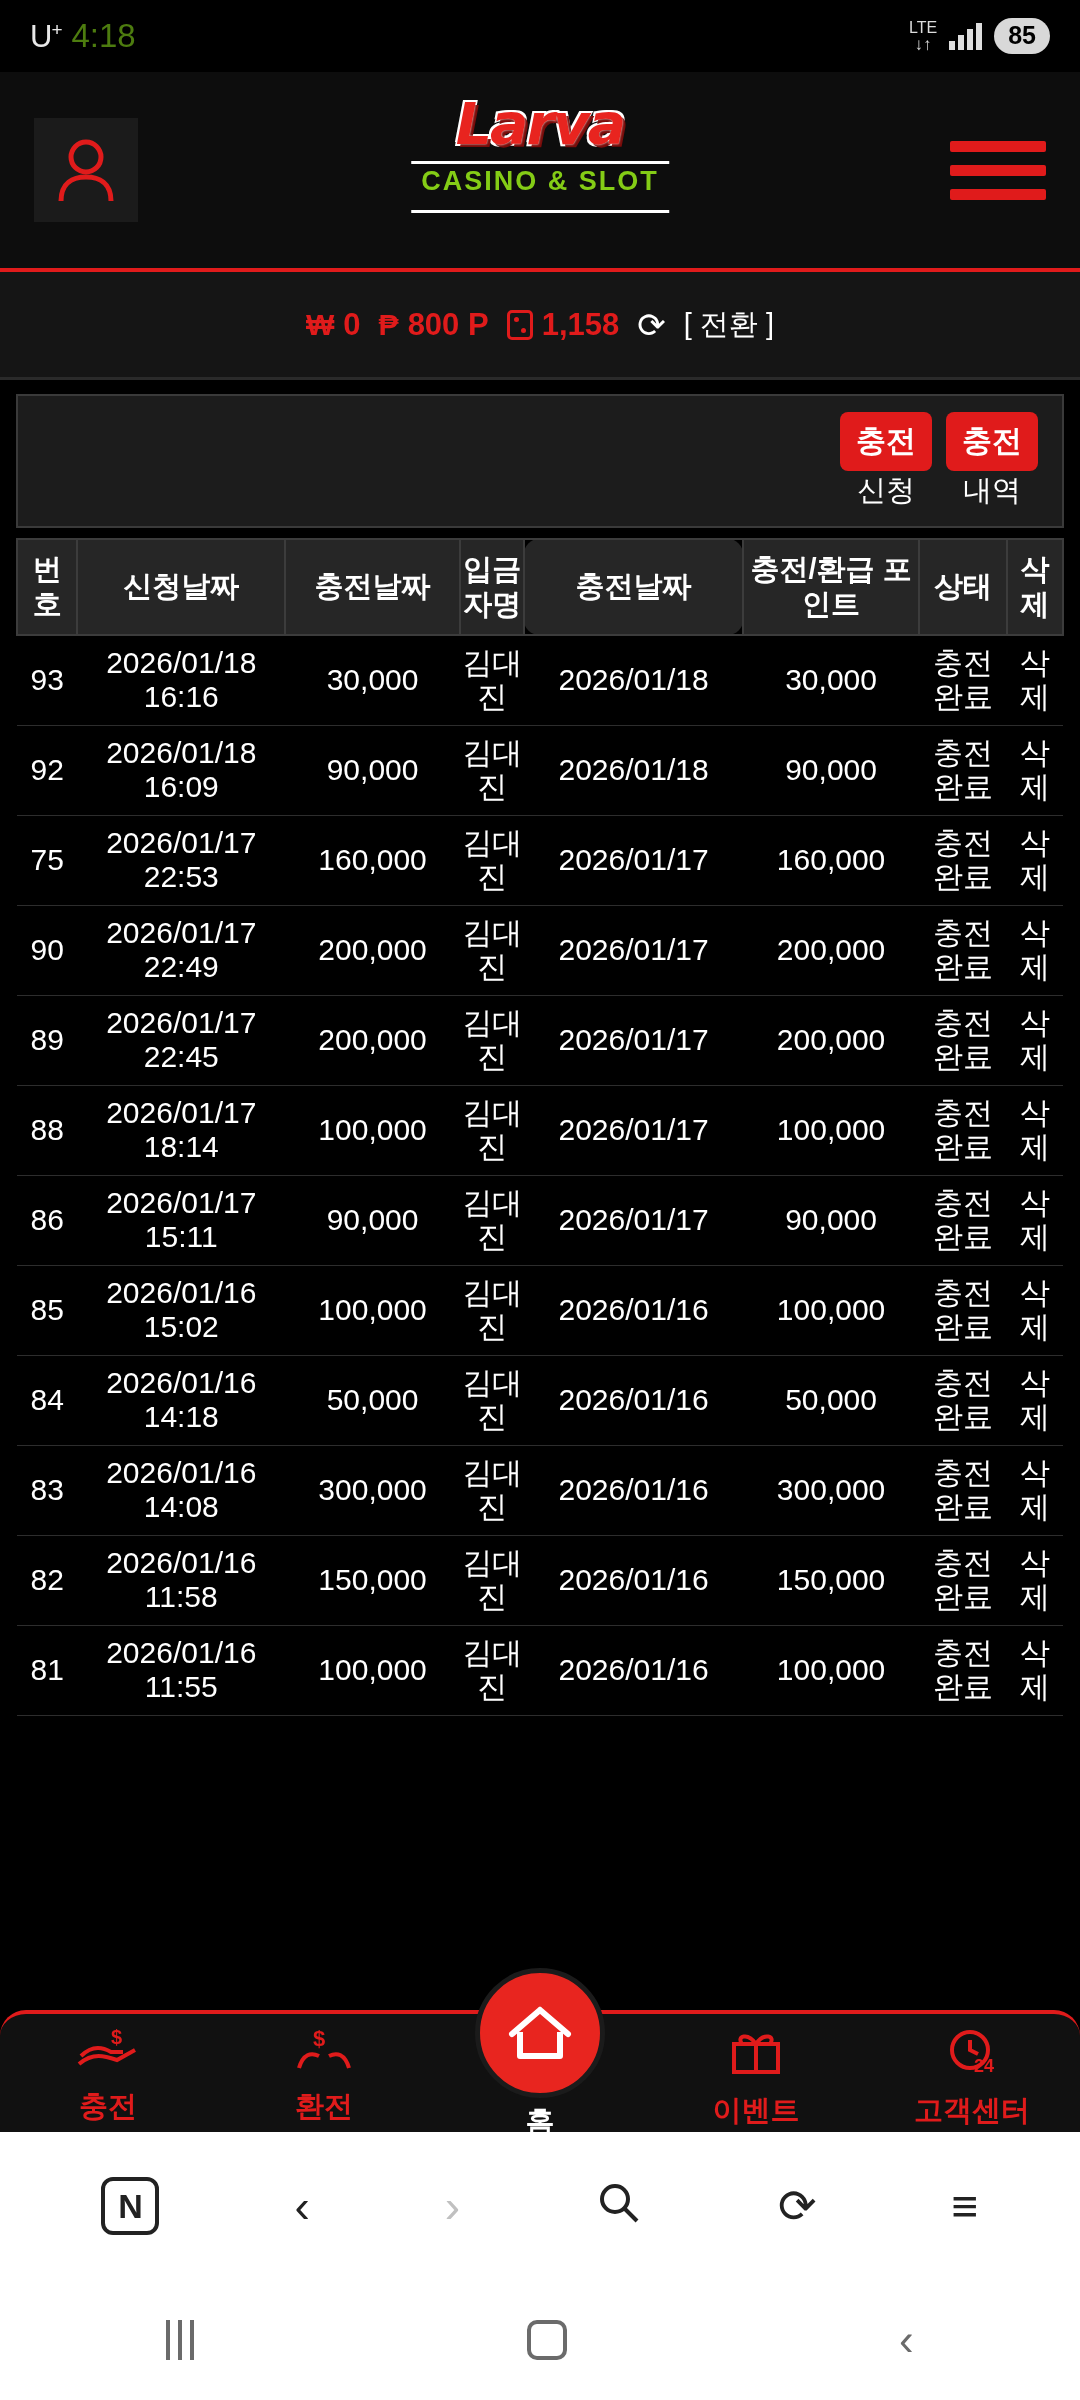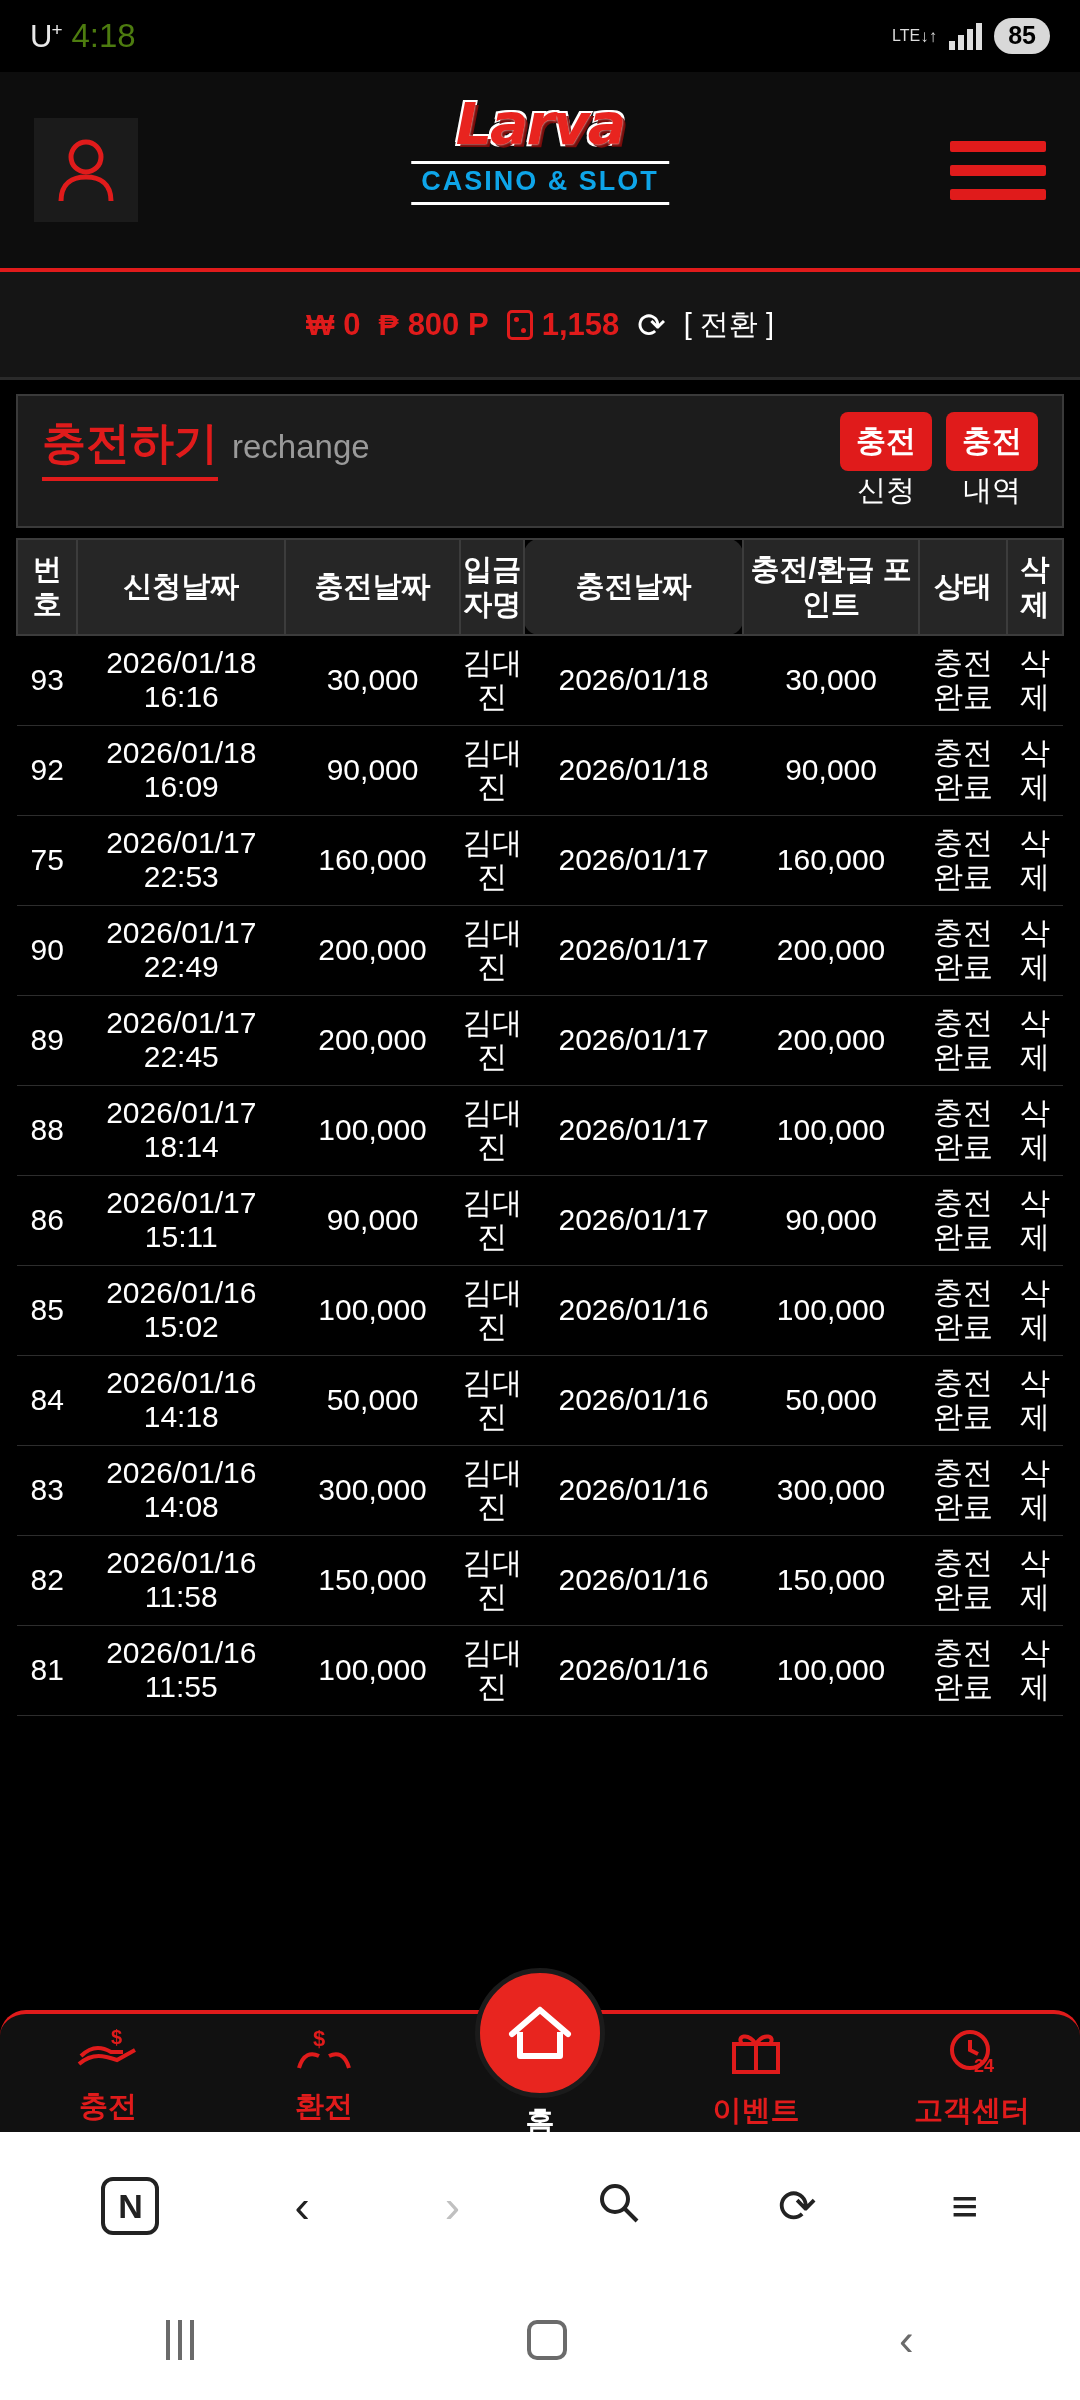--- a/index.html
+++ b/index.html
@@ -28,21 +28,21 @@
     justify-content: space-between;
     padding: 0 30px;
     color: #fff;
     flex: 0 0 auto;
   }
   .sb-left { display: flex; align-items: baseline; gap: 10px; }
   .sb-carrier { font-size: 31px; color: #e8e8e8; letter-spacing: -1px; }
   .sb-carrier sup { font-size: 19px; }
   .sb-time { font-size: 33px; color: #4d7c0f; }
   .sb-right { display: flex; align-items: center; gap: 12px; }
-  .sb-lte { display: flex; flex-direction: row; align-items: center; line-height: 1; }
+  .sb-lte { display: flex; flex-direction: column; align-items: center; line-height: 1; }
   .sb-lte .lte-txt { font-size: 16px; color: #ddd; letter-spacing: 0px; }
   .sb-lte .lte-arrows { font-size: 17px; color: #ddd; }
   .sb-signal { display: flex; align-items: flex-end; gap: 3px; height: 28px; }
   .sb-signal i { display: block; width: 6px; background: #ddd; }
   .sb-signal i:nth-child(1) { height: 9px; }
   .sb-signal i:nth-child(2) { height: 15px; }
   .sb-signal i:nth-child(3) { height: 21px; }
   .sb-signal i:nth-child(4) { height: 27px; }
   .sb-batt {
     background: #d8d8d8;
@@ -87,26 +87,26 @@
     font-style: italic;
     color: #e8241f;
     letter-spacing: -2px;
     text-shadow: 0 0 2px #fff, 3px 3px 0 #7a0d0b, -2px -2px 0 #fff, 2px -2px 0 #fff, -2px 2px 0 #fff;
     line-height: 1;
   }
   .logo-sub {
     margin-top: 8px;
     font-size: 27px;
     font-weight: bold;
-    color: #0ea5e9;
+    color: #84cc16;
     letter-spacing: 2px;
     border-top: 3px solid #fff;
     border-bottom: 3px solid #fff;
     display: inline-block;
-    padding: 2px 10px 5px;
+    padding: 2px 10px 13px;
   }
   .menu-btn { display: flex; flex-direction: column; gap: 13px; }
   .menu-btn i { display: block; width: 96px; height: 11px; background: #e01b1b; border-radius: 2px; }
 
   
   .balance {
     height: 108px;
     background: #151515;
     display: flex;
     align-items: center;
@@ -355,24 +355,20 @@
       <span class="dice-ico"></span>
       <span class="bal-val">1,158</span>
     </span>
     <span class="refresh-ico">⟳</span>
     <span class="bal-switch">[ 전환 ]</span>
   </div>
 
   <div class="content">
 
     <div class="panel">
-      <div class="panel-title">
-        <span class="kr">충전하기</span>
-        <span class="en">rechange</span>
-      </div>
       <div class="panel-tabs">
         <div class="tab-col">
           <span class="tab-btn">충전</span>
           <span class="tab-sub">신청</span>
         </div>
         <div class="tab-col">
           <span class="tab-btn">충전</span>
           <span class="tab-sub">내역</span>
         </div>
       </div>

